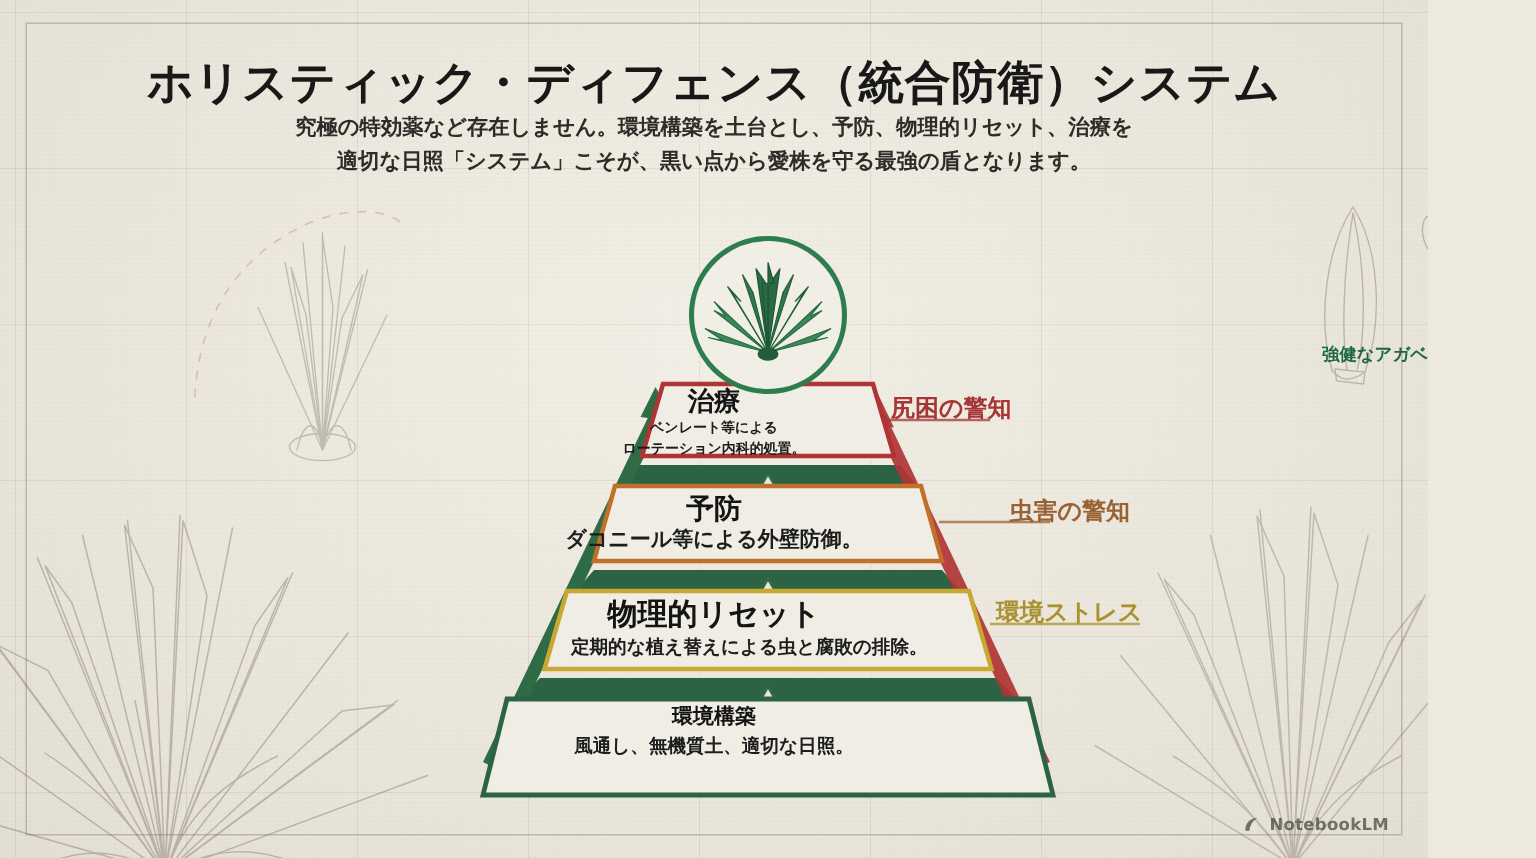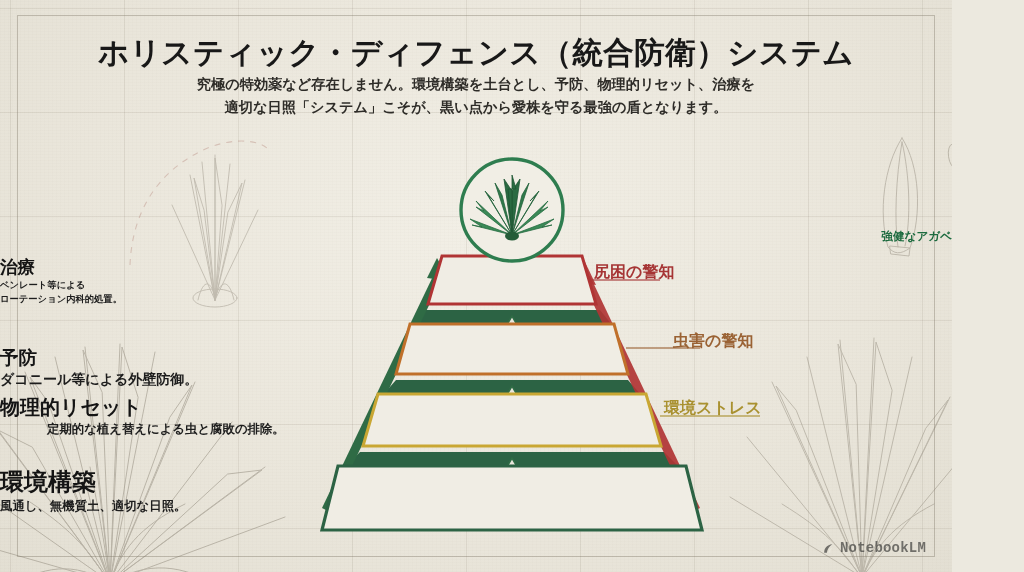--- a/index.html
+++ b/index.html
@@ -15,21 +15,20 @@
     background: #ece9df;
   }
 
   #stage {
     position: relative;
     width: 952px;
     height: 572px;
     background:
       radial-gradient(ellipse at 50% 40%, #f2efe6 0%, #eae6db 60%, #e3dfd3 100%);
     overflow: hidden;
-    font-family: Liberation Mono, monospace;
   }
 
   
   .paper-grain {
     position: absolute;
     inset: 0;
     background-image:
       repeating-linear-gradient(0deg, rgba(150,140,120,0.022) 0px, rgba(150,140,120,0.022) 1px, transparent 1px, transparent 3px),
       repeating-linear-gradient(90deg, rgba(150,140,120,0.018) 0px, rgba(150,140,120,0.018) 1px, transparent 1px, transparent 4px);
     pointer-events: none;
@@ -89,50 +88,50 @@
   
   .pyramid {
     position: absolute;
     left: 0; top: 0;
     width: 1024px; height: 572px;
     pointer-events: none;
   }
 
   .tier-text {
     position: absolute;
-    text-align: left;
+    text-align: center;
     width: 100%;
     pointer-events: none;
   }
   .tier-title {
     font-weight: 700;
     color: #141414;
     line-height: 1.1;
   }
   .tier-desc {
     font-weight: 600;
     color: #1d1d1d;
     line-height: 1.22;
   }
 
   
   .t1 { top: 259px; }
   .t1 .tier-title { font-size: 17.5px; }
   .t1 .tier-desc  { font-size: 9.3px; margin-top: 2px; }
 
-  .t2 { top: 330px; margin-top: 20px; }
+  .t2 { top: 330px; }
   .t2 .tier-title { font-size: 18.5px; }
   .t2 .tier-desc  { font-size: 14px; margin-top: 2px; }
 
   .t3 { top: 398px; }
   .t3 .tier-title { font-size: 20px; }
   .t3 .tier-desc  { font-size: 12.4px; margin-top: 2.5px; margin-left: 47px; }
 
   .t4 { top: 471px; }
-  .t4 .tier-title { font-size: 24px; }
+  .t4 .tier-title { font-size: 14px; }
   .t4 .tier-desc  { font-size: 12.4px; margin-top: 3px; }
 
   
   .apex-label {
     position: absolute;
     top: 229px;
     left: 0; right: 0;
     text-align: right;
     font-size: 11.6px;
     font-weight: 700;
@@ -153,21 +152,21 @@
   
   .watermark {
     position: absolute;
     right: 26px; bottom: 16px;
     display: flex;
     align-items: center;
     gap: 5px;
     opacity: 0.68;
   }
   .watermark .wm-text {
-    font-size: 14px;
+    font-size: 11px;
     font-weight: 600;
     color: #3a3a38;
     letter-spacing: 0.2px;
   }
   .wm-icon { display: block; }
 </style>
 </head>
 <body>
 
 <div id="stage">

